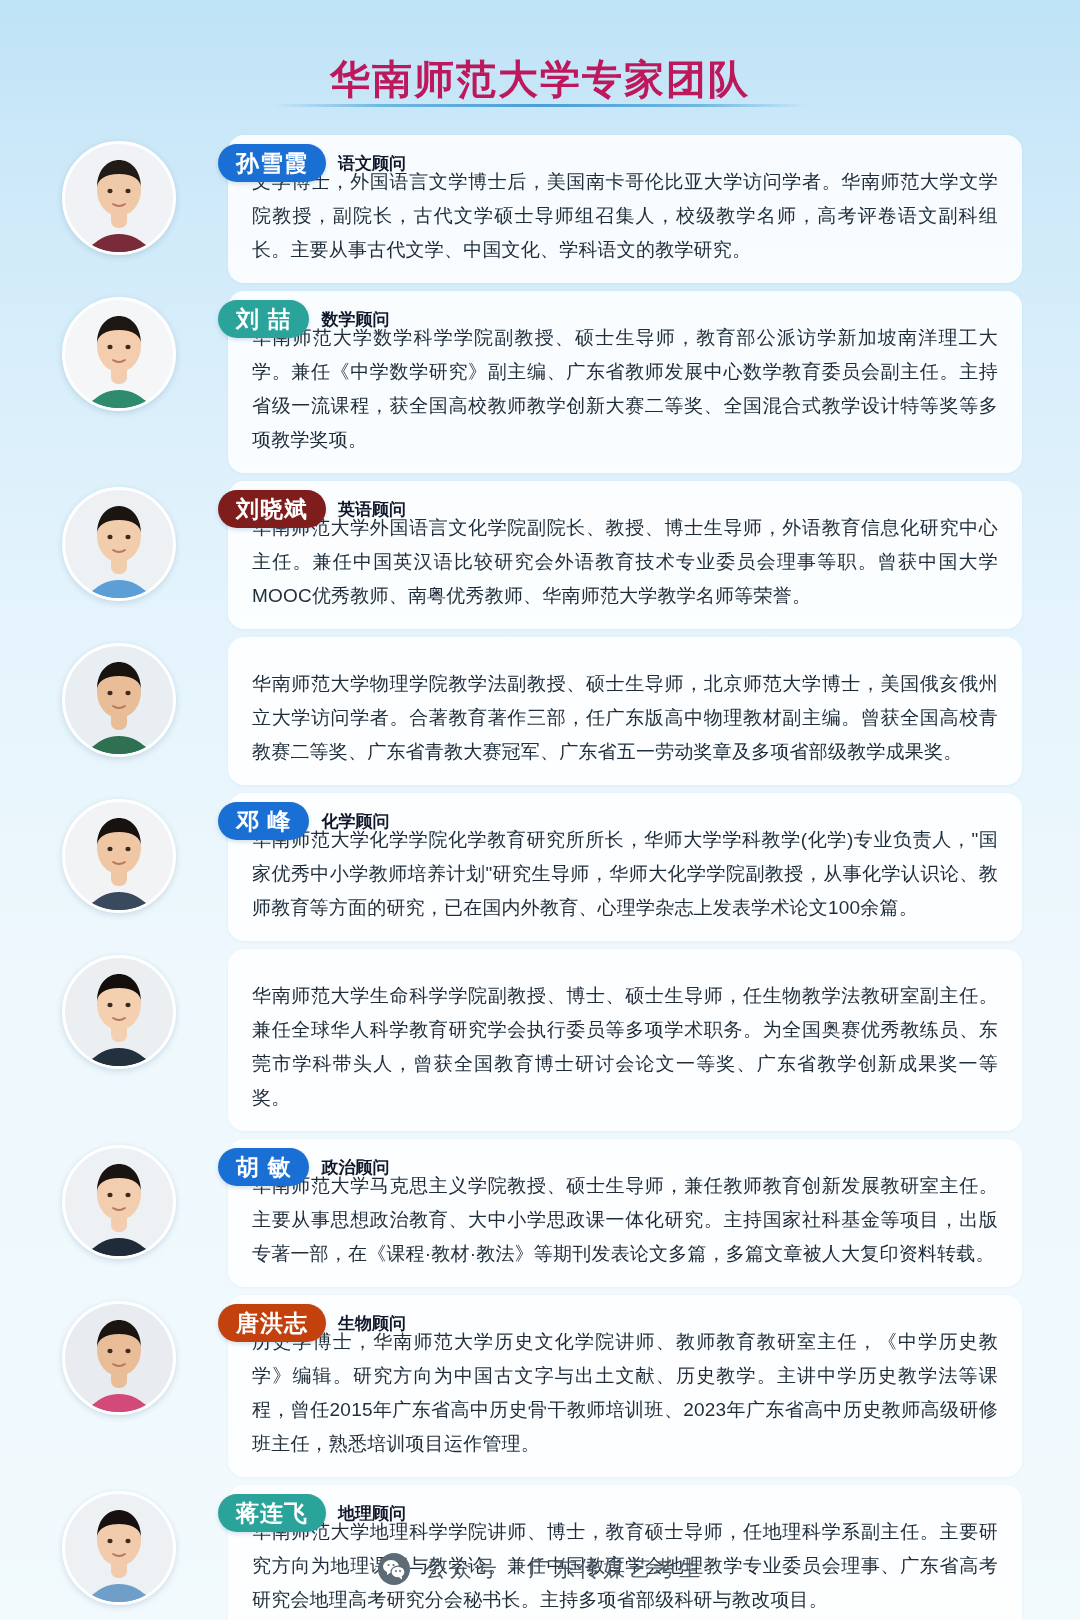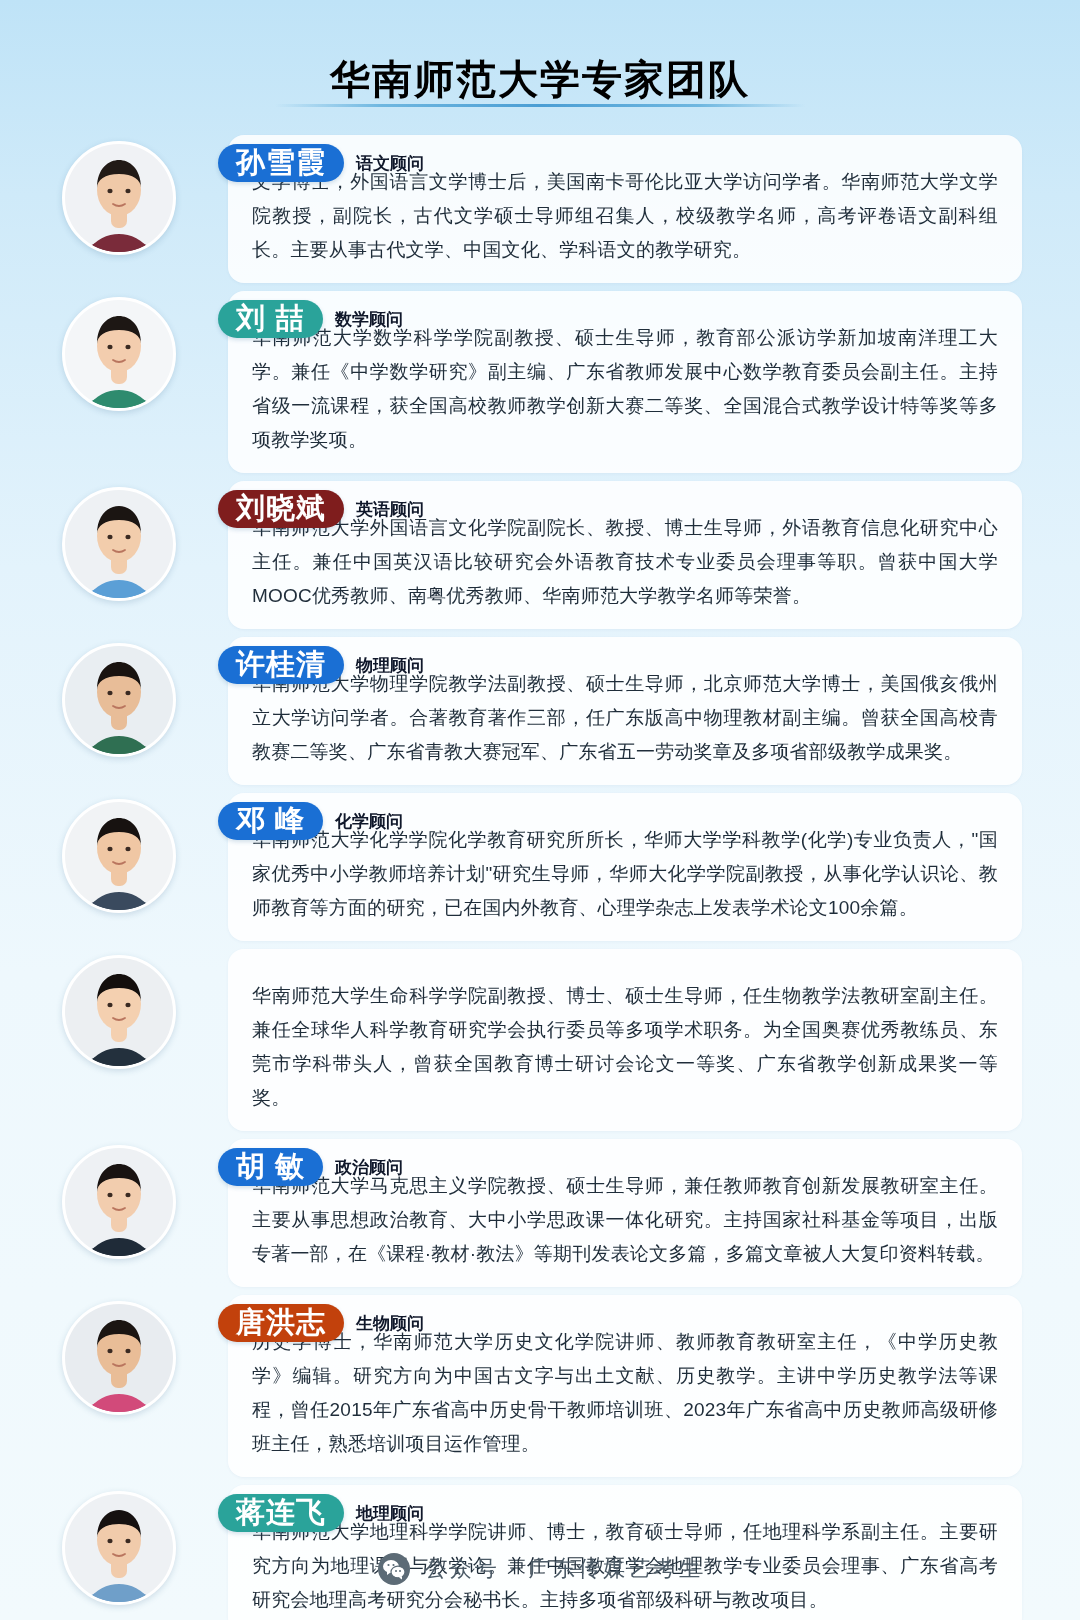--- a/index.html
+++ b/index.html
@@ -22,21 +22,21 @@
   }
   .title-wrap {
     text-align: center;
     padding-top: 52px;
     position: relative;
   }
   .title {
     display: inline-block;
     font-size: 40px;
     font-weight: bold;
-    color: #000000;
+    color: #be185d;
     letter-spacing: 2px;
     position: relative;
     padding: 0 10px 10px 10px;
   }
   .title-underline {
     position: absolute;
     left: 50%;
     transform: translateX(-50%);
     top: 104px;
     width: 530px;
@@ -86,21 +86,21 @@
     z-index: 3;
   }
   .namepill {
     display: inline-flex;
     align-items: center;
     justify-content: center;
     height: 38px;
     padding: 0 18px;
     border-radius: 19px;
     color: #ffffff;
-    font-size: 29px;
+    font-size: 23px;
     font-weight: bold;
     letter-spacing: 1px;
     white-space: nowrap;
     box-shadow: 0 2px 4px rgba(30,90,140,0.18);
   }
   .subject {
     margin-left: 12px;
     font-size: 17px;
     font-weight: bold;
     color: #0f172a;
@@ -217,24 +217,20 @@
             <rect x="0" y="0" width="108" height="108" fill="#e9eef2"></rect>
             <path d="M54 96 C24 96 12 108 10 120 L98 120 C96 108 84 96 54 96 Z" fill="#2f6f52"></path>
             <path d="M18 118 C24 98 40 90 54 90 C68 90 84 98 90 118 Z" fill="#2f6f52"></path>
             <rect x="46" y="62" width="16" height="22" rx="7" fill="#e8bd98"></rect>
             <ellipse cx="54" cy="46" rx="22" ry="26" fill="#e8bd98"></ellipse>
             <path d="M32 44 C32 24 44 16 54 16 C64 16 76 24 76 44 C76 36 68 30 54 30 C40 30 32 36 32 44 Z" fill="#191310"></path>
             <ellipse cx="45" cy="47" rx="2.6" ry="2.2" fill="#3a2a22"></ellipse>
             <ellipse cx="63" cy="47" rx="2.6" ry="2.2" fill="#3a2a22"></ellipse>
             <path d="M48 60 Q54 64 60 60" stroke="#b9755e" stroke-width="1.8" fill="none" stroke-linecap="round"></path>
           </svg>
-        </div>
-        <div class="namebar">
-          <span class="namepill" style="background:#1a6fd4">许桂清</span>
-          <span class="subject">物理顾问</span>
         </div>
         <div class="card">
           <div class="desc">华南师范大学物理学院教学法副教授、硕士生导师，北京师范大学博士，美国俄亥俄州立大学访问学者。合著教育著作三部，任广东版高中物理教材副主编。曾获全国高校青教赛二等奖、广东省青教大赛冠军、广东省五一劳动奖章及多项省部级教学成果奖。</div>
         </div>
       </div>
       <div class="expert">
         <div class="avatar">
           <svg viewBox="0 0 108 108" xmlns="http://www.w3.org/2000/svg">
             <rect x="0" y="0" width="108" height="108" fill="#f1f3f5"></rect>
             <path d="M54 96 C24 96 12 108 10 120 L98 120 C96 108 84 96 54 96 Z" fill="#3a4a5e"></path>

